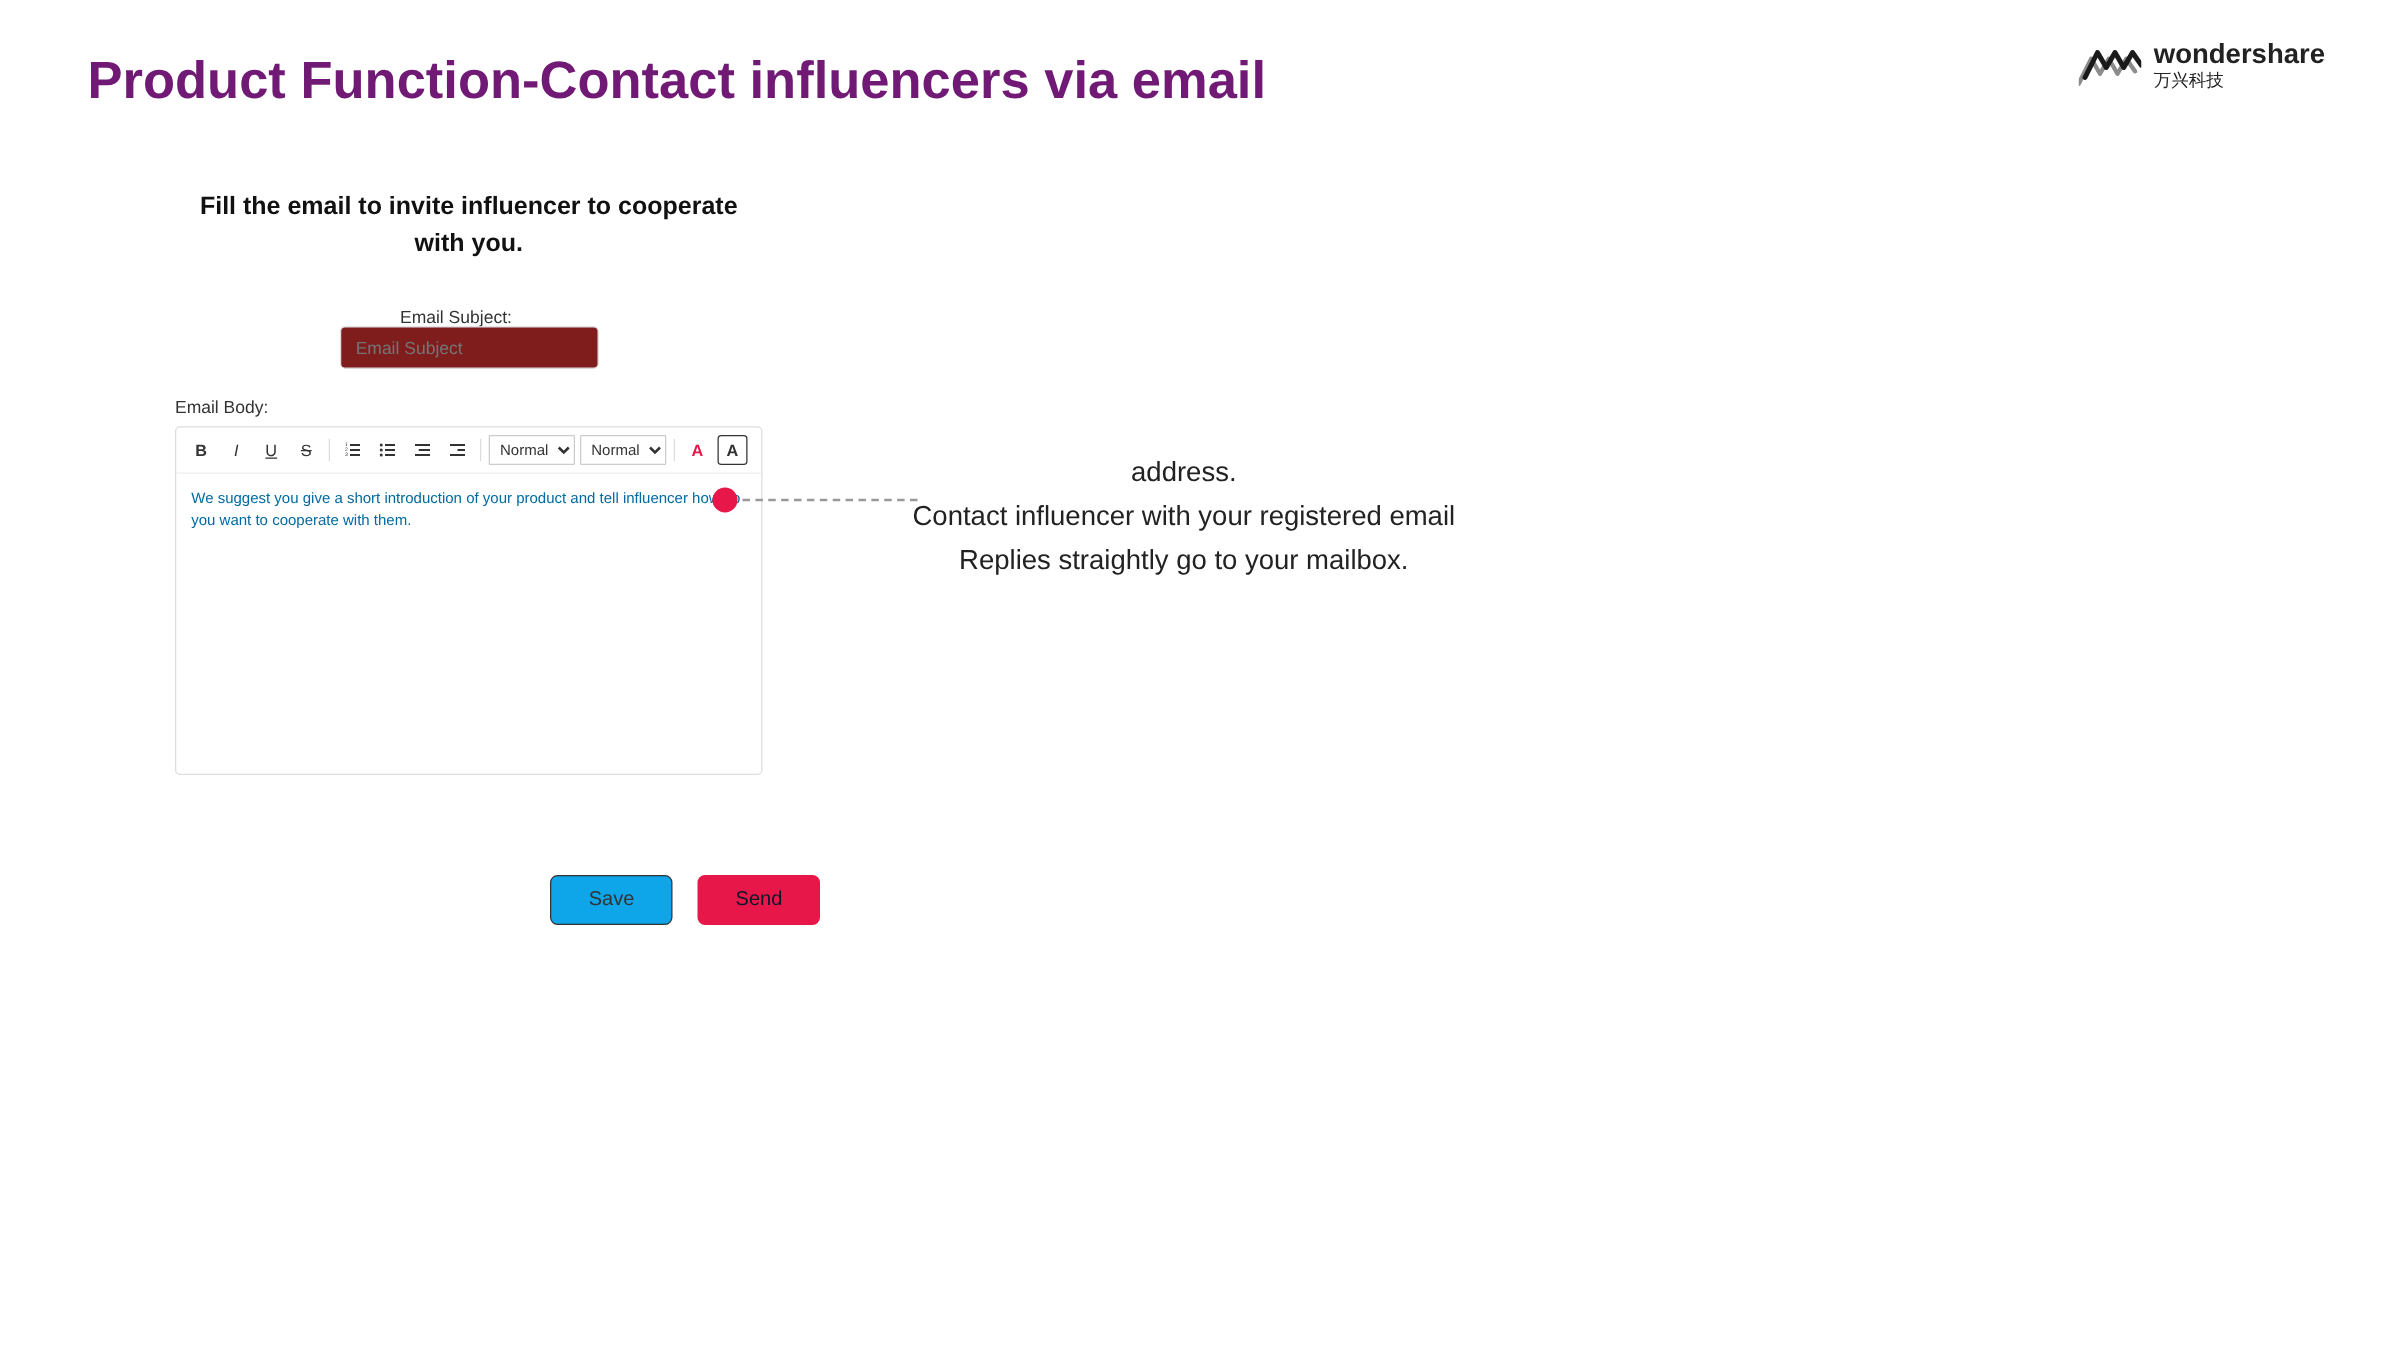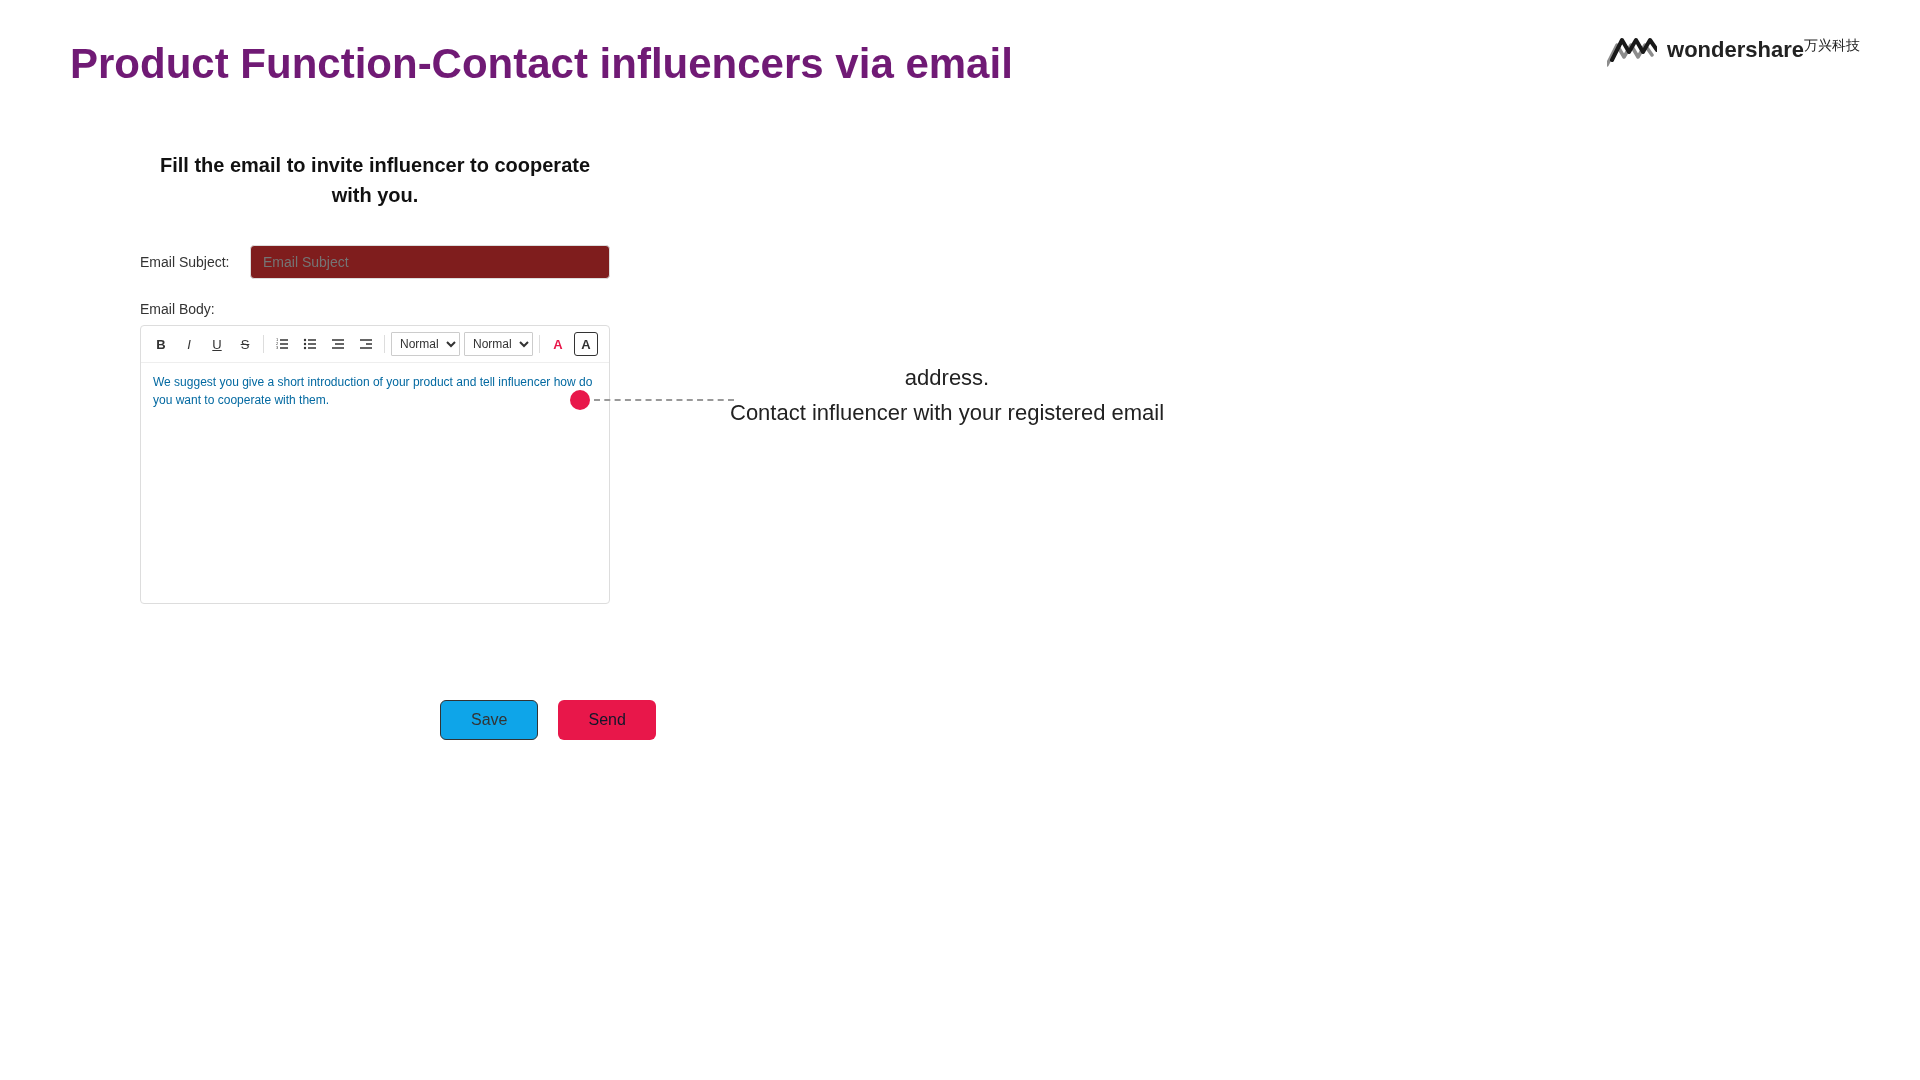--- a/index.html
+++ b/index.html
@@ -33,21 +33,21 @@
       gap: 10px;
     }
 
     .logo-icon {
       width: 50px;
       height: 40px;
     }
 
     .logo-text {
       display: flex;
-      flex-direction: row;
+      flex-direction: column;
       line-height: 1.2;
     }
 
     .logo-name {
       font-size: 22px;
       font-weight: 600;
       color: #222;
     }
 
     .logo-chinese {
@@ -68,20 +68,21 @@
       text-align: center;
       color: #111;
       margin-bottom: 35px;
       line-height: 1.5;
     }
 
     .form-row {
       display: flex;
       align-items: center;
       margin-bottom: 22px;
+      flex-direction: column;
     }
 
     .form-label {
       font-size: 14px;
       color: #333;
       width: 110px;
       flex-shrink: 0;
     }
 
     .form-input {
@@ -357,18 +358,19 @@
 </div>
 
 <div class="annotation-area">
   <div class="dot"></div>
   <div class="dashed-line"></div>
 </div>
 
 <div class="annotation-text">
   <div>address.</div>
   <div>Contact influencer with your registered email</div>
+  <div>Replies straightly go to your mailbox.</div>
 </div>
 
 <div class="button-row">
   <button class="btn-save">Save</button>
   <button class="btn-send">Send</button>
 </div>
 
 </body></html>

